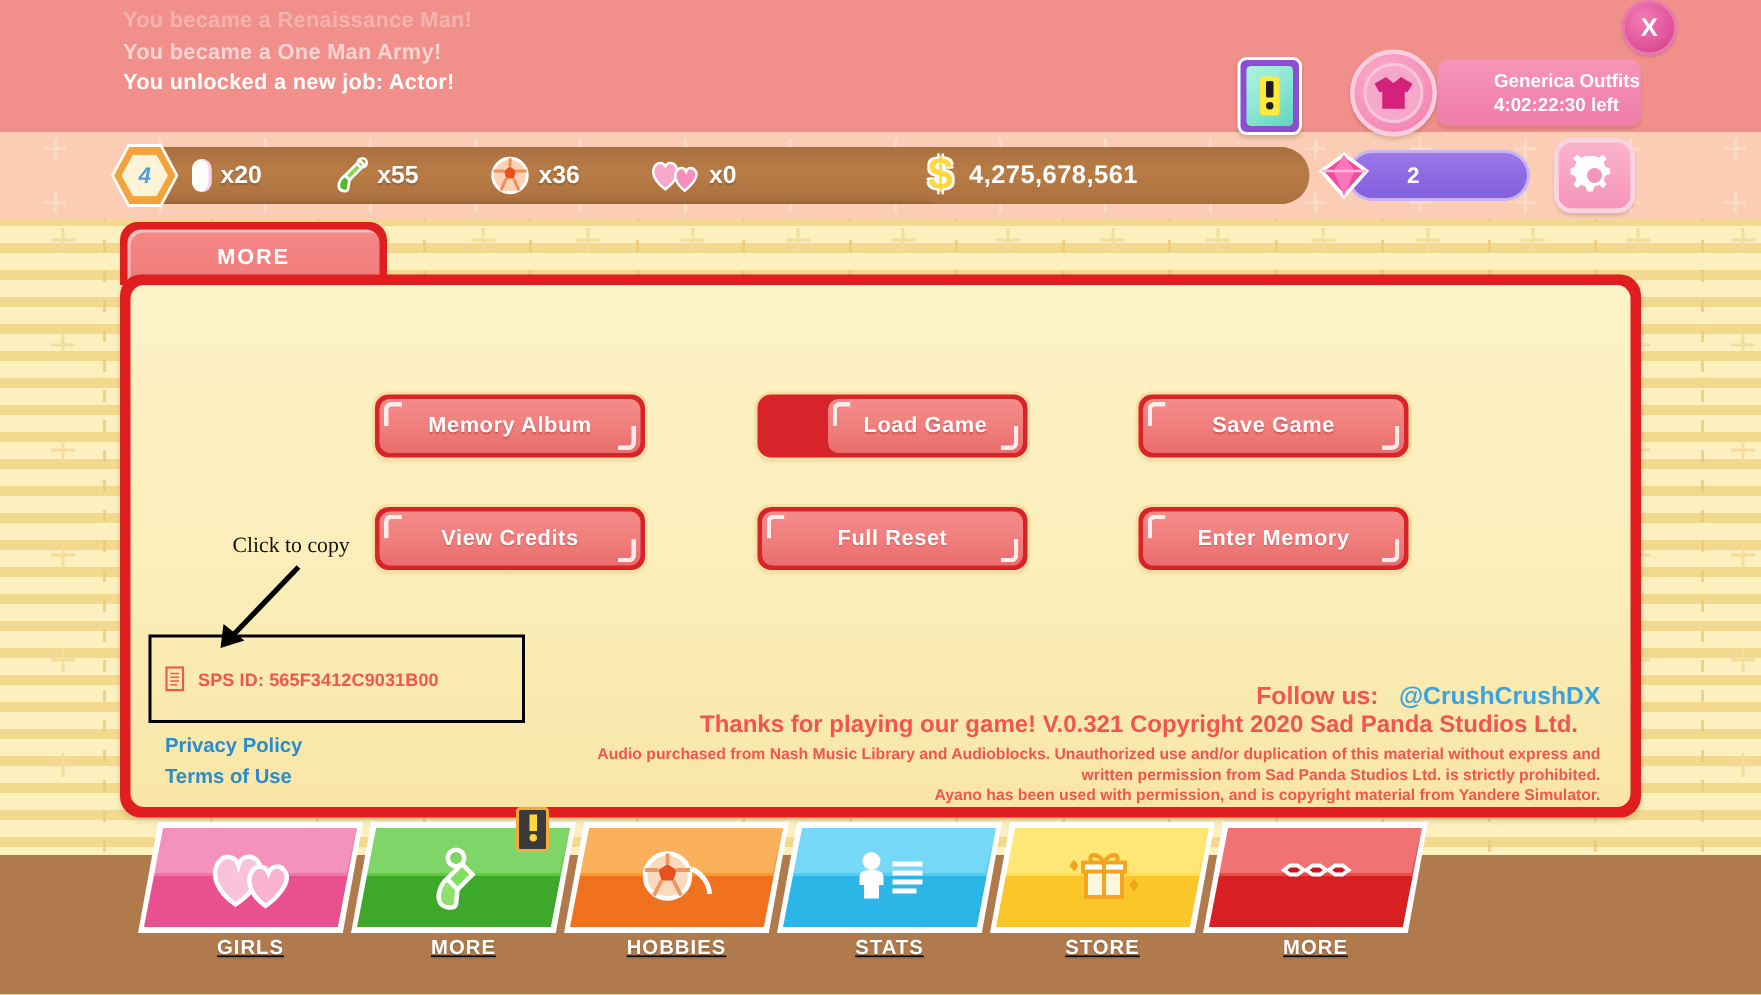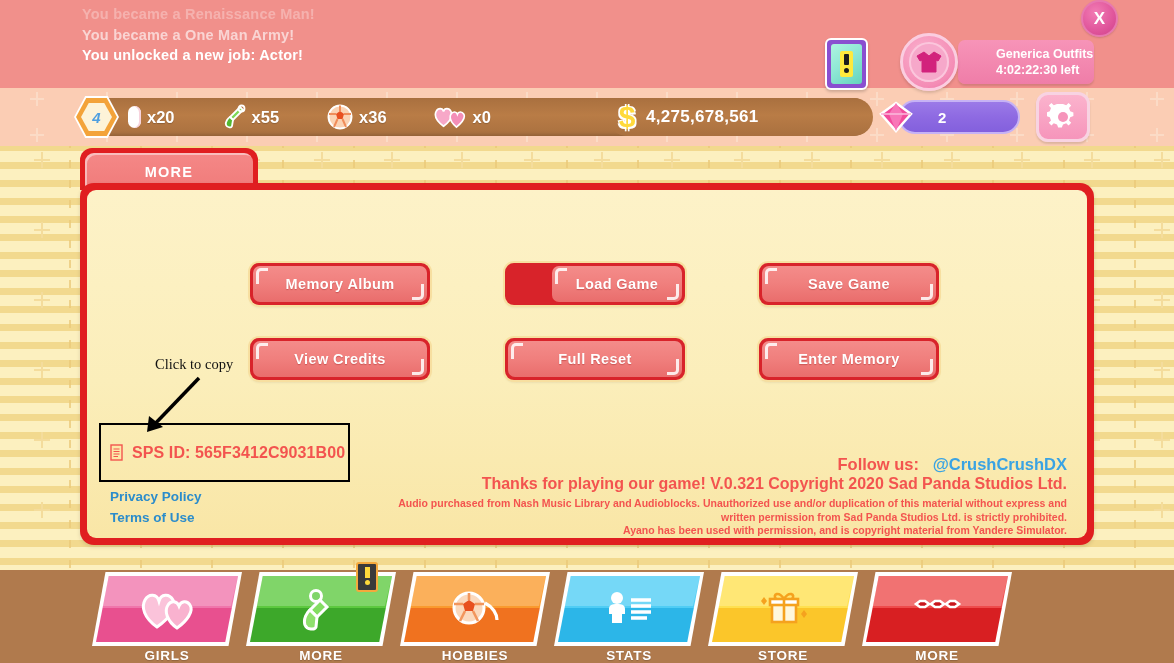--- a/index.html
+++ b/index.html
@@ -297,21 +297,21 @@
   #copy-arrow { position:absolute; left:50px; top:184px; }
 
   #sps-box {
     position:absolute; left:12px; top:233px; width:251px; height:59px;
     border:2.5px solid #000;
     display:flex;align-items:center;
     padding-left:9px; gap:7px;
     cursor:pointer;
   }
   #sps-text {
-    color:#f3544f; font-weight:bold; font-size:16px; letter-spacing:.1px;
+    color:#f3544f; font-weight:bold; font-size:12px; letter-spacing:.1px;
   }
   #sps-copy-icon { width:15px;height:18px; flex:0 0 auto; }
 
   #privacy-policy, #terms-of-use {
     position:absolute; left:23px;
     color:#2b8ccb; font-weight:bold; font-size:13.5px;
     cursor:pointer;
   }
   #privacy-policy { top:299px; }
   #terms-of-use   { top:320px; }
@@ -320,34 +320,34 @@
   #follow-us {
     position:absolute; left:0; top:265px; width:100%;
     text-align:right; padding-right:20px;
     font-weight:bold; font-size:16.5px;
   }
   #follow-us .fl { color:#f3544f; }
   #follow-us .fh { color:#3aa3e3; margin-left:9px; }
 
   #thanks-line {
     position:absolute; left:0; top:285px; width:100%;
-    text-align:right; padding-right:20px;
+    text-align:right; padding-right:35px;
     color:#f3544f; font-weight:bold; font-size:16px;
   }
   #legal-lines {
     position:absolute; left:0; top:307px; width:100%;
     text-align:right; padding-right:20px;
     color:#f3544f; font-weight:bold; font-size:10.5px; line-height:13.5px;
   }
 
   
   #bottom-nav {
     position:absolute; left:0; top:548px; width:1174px; height:115px;
-    display:flex; align-items:flex-end;
-    padding-left:96px; gap:12px;
+    display:flex; align-items:flex-start;
+    padding-left:96px; gap:0;text-decoration:underline;
   }
   .nav-item {
     width:142px; display:flex; flex-direction:column; align-items:center;
     cursor:pointer; position:relative;
   }
   .nav-tab {
     width:150px; height:74px;
     background:#fff;
     clip-path: polygon(9% 0, 100% 0, 91% 100%, 0 100%);
     display:flex; align-items:center; justify-content:center;

